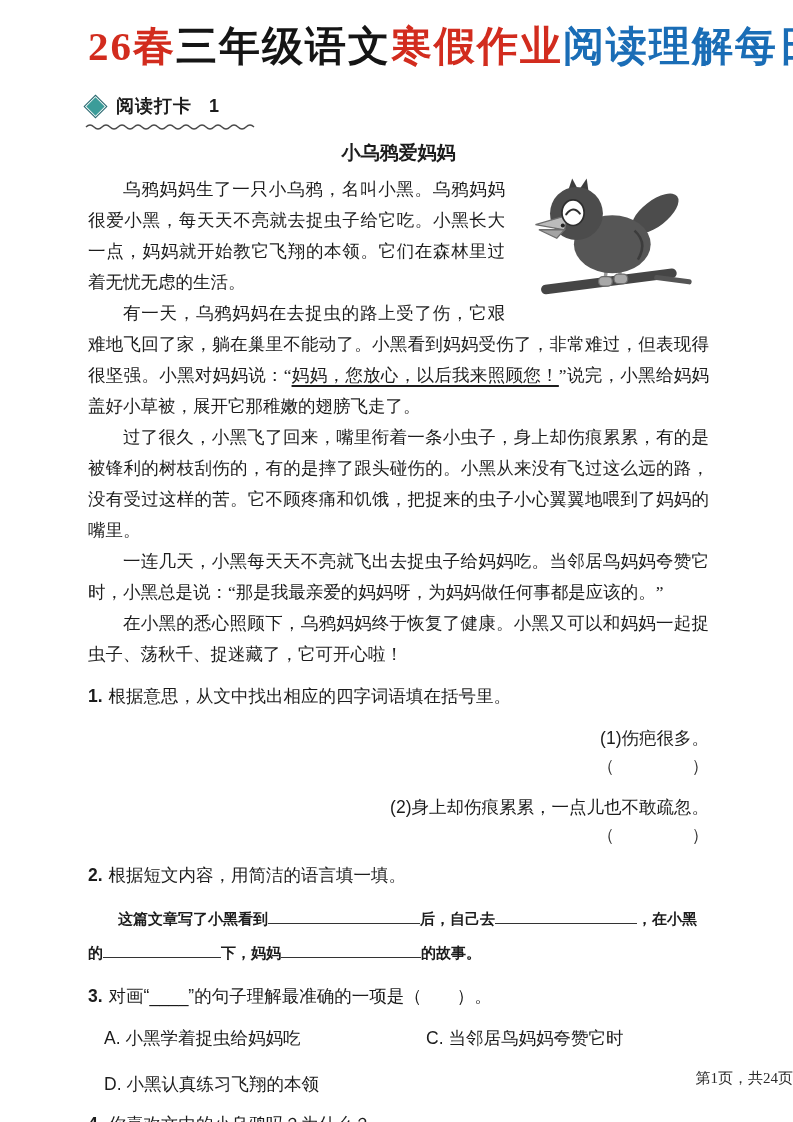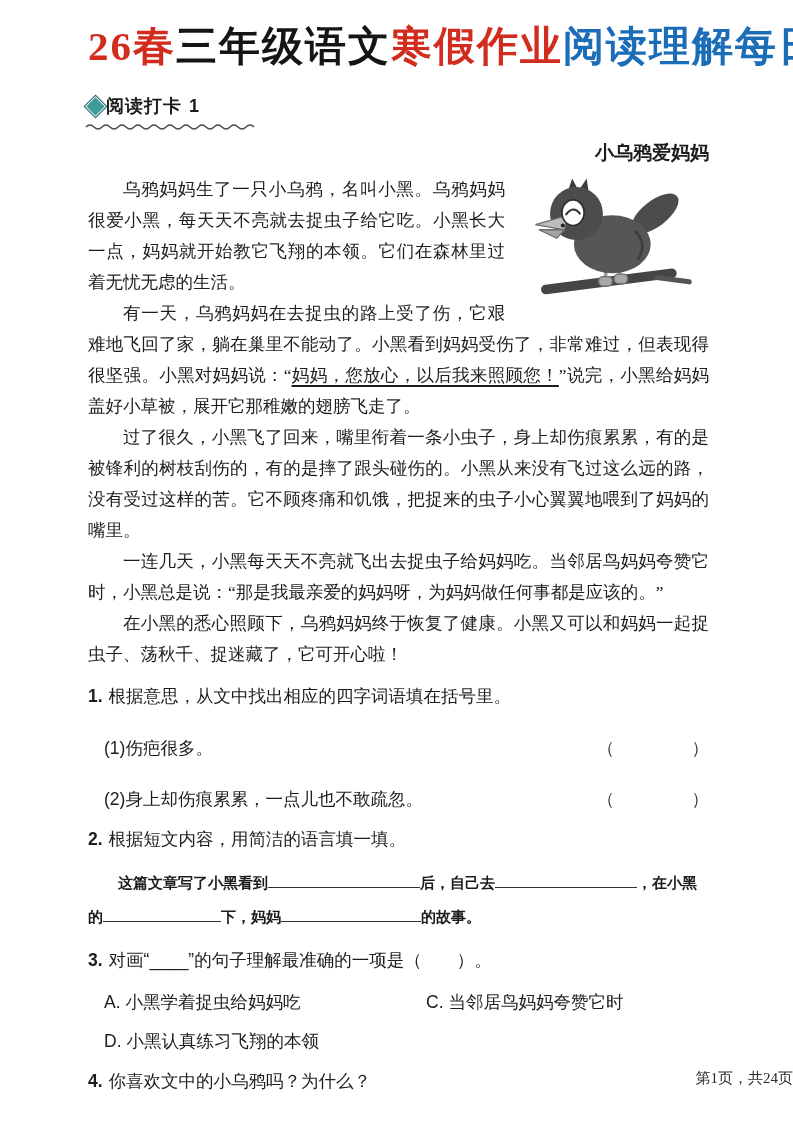--- a/index.html
+++ b/index.html
@@ -16,36 +16,36 @@
     font-family:"Liberation Serif","DejaVu Serif",serif;
     font-weight:700;font-size:41px;line-height:1.1;
     letter-spacing:2px;white-space:nowrap;
   }
   .t-red{color:var(--title-red,#d22c1e);}
   .t-black{color:#151515;font-family:Liberation Mono, monospace;}
   .t-blue{color:var(--title-blue,#1a6db6);}
 
   
   .badge{margin-top:22px;}
-  .badge-row{display:flex;align-items:center;gap:3px;}
+  .badge-row{display:flex;align-items:center;gap:13px;}
   .diamond{
     width:13px;height:13px;transform:rotate(45deg);
     background:var(--badge-teal,#3b9c99);
     border:1.5px solid #ffffff;
     outline:1.5px solid #28666e;
     display:inline-block;
   }
   .badge-label{font-weight:700;font-size:18px;letter-spacing:1px;}
   .badge-num{font-weight:700;font-size:18px;margin-left:4px;}
   .wave{display:block;margin-top:3px;margin-left:-4px;}
 
   
   .story{margin-top:10px;font-family:"Liberation Serif","DejaVu Serif",serif;}
   .story-title{
-    text-align:right;font-size:19px;font-weight:700;
+    text-align:center;font-size:19px;font-weight:700;
     font-family:"Liberation Sans","DejaVu Sans",sans-serif;
     margin:6px 0 8px 0;
   }
   .story-body p{
     margin:0;font-size:17.5px;line-height:31px;
     text-indent:2em;text-align:justify;color:#1d1d1d;
   }
   .crow-float{
     float:right;width:190px;height:128px;
     margin:2px 0 6px 14px;
@@ -56,36 +56,36 @@
     text-decoration-thickness:1.5px;
   }
 
   
   .questions{margin-top:10px;font-size:17.5px;}
   .q-head{display:flex;margin-top:11px;line-height:30px;}
   .qnum{font-weight:700;flex:0 0 auto;margin-right:6px;}
   .qtext{flex:1;}
   .q-subitem{
     display:flex;justify-content:space-between;align-items:flex-end;
-    padding-left:16px;margin-top:23px;line-height:28px;
+    padding-left:16px;margin-top:13px;line-height:28px;flex-direction:column;
   }
   .paren-group{display:flex;justify-content:space-between;width:112px;flex:0 0 auto;color:#3c3c3c;}
   .q2-fill{
     margin-top:12px;line-height:34px;text-indent:2em;
     font-size:15px;
     font-weight:bold;
   }
   .blank{
     display:inline-block;border-bottom:1px solid #333;
     height:2px;vertical-align:baseline;
   }
   .w150{width:152px;} .w145{width:142px;} .w120{width:118px;} .w140{width:140px;}
   .options{
     display:grid;grid-template-columns:322px auto;
-    row-gap:11px;margin:13px 0 0 16px;line-height:28px;
+    row-gap:18px;margin:13px 0 0 16px;line-height:28px;
   }
   .opt .olabel{margin-right:5px;}
 
   
   .answer-lines{margin-top:40px;}
   .ans-line{border-top:1.2px solid #4a4a4a;margin:0 6px;}
 
   
   .footer{
     position:absolute;bottom:34px;left:0;width:100%;

